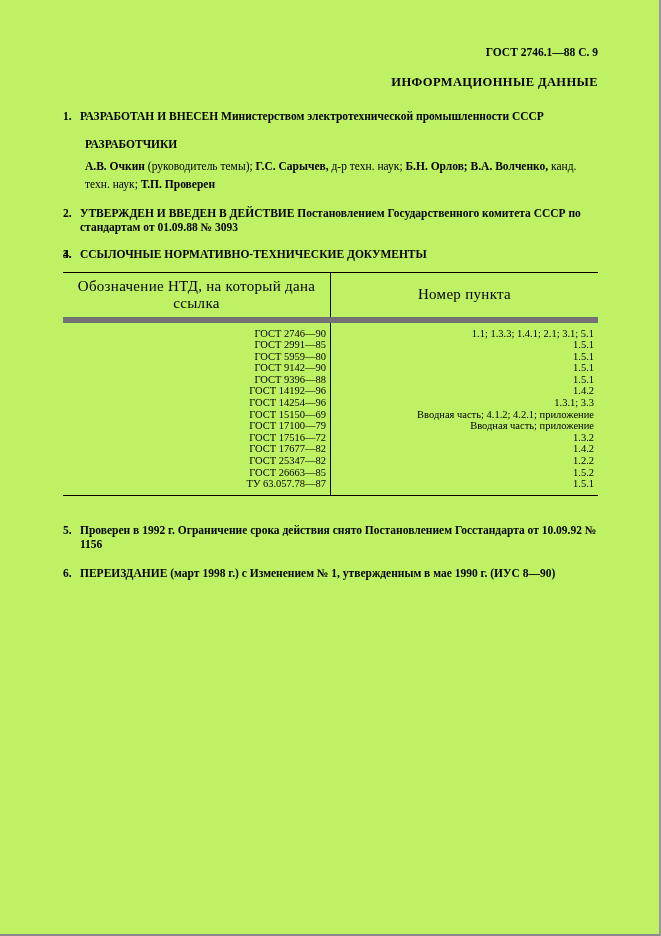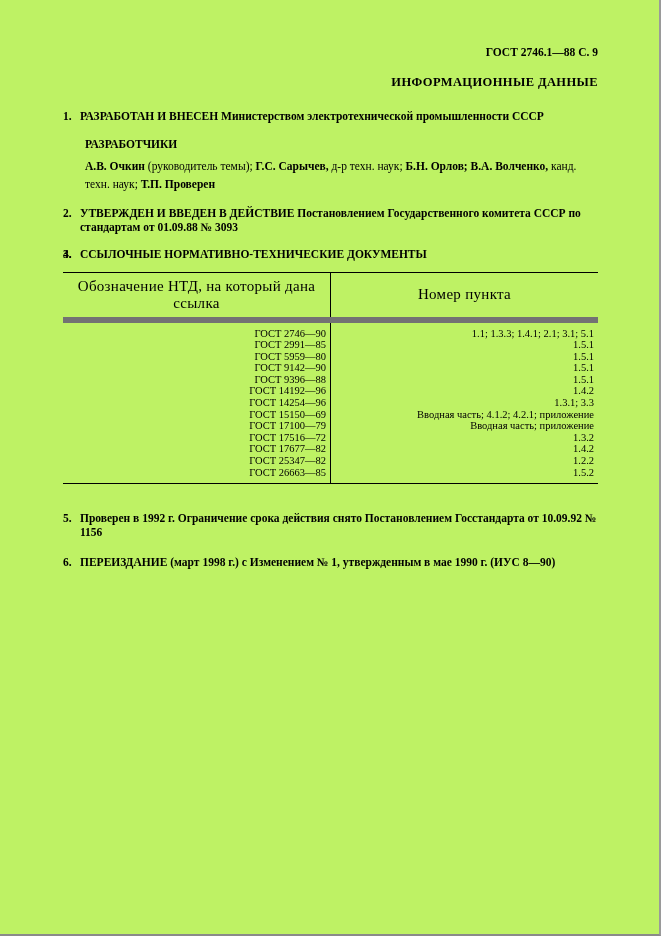--- a/index.html
+++ b/index.html
@@ -169,20 +169,24 @@
         <td class="c2">1.4.2</td>
       </tr>
       <tr>
         <td class="c1">ГОСТ 25347—82</td>
         <td class="c2">1.2.2</td>
       </tr>
       <tr>
         <td class="c1">ГОСТ 26663—85</td>
         <td class="c2">1.5.2</td>
       </tr>
+      <tr>
+        <td class="c1">ТУ 63.057.78—87</td>
+        <td class="c2">1.5.1</td>
+      </tr>
     </tbody>
   </table>
 
   <p class="item item-5">
     <span class="num">5.</span>
     <span>Проверен в 1992 г. Ограничение срока действия снято Постановлением Госстандарта от 10.09.92 № 1156</span>
   </p>
 
   <p class="item item-6">
     <span class="num">6.</span>

